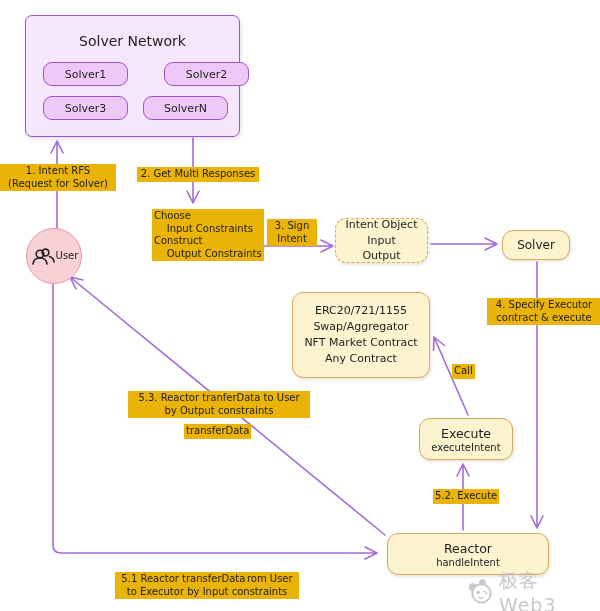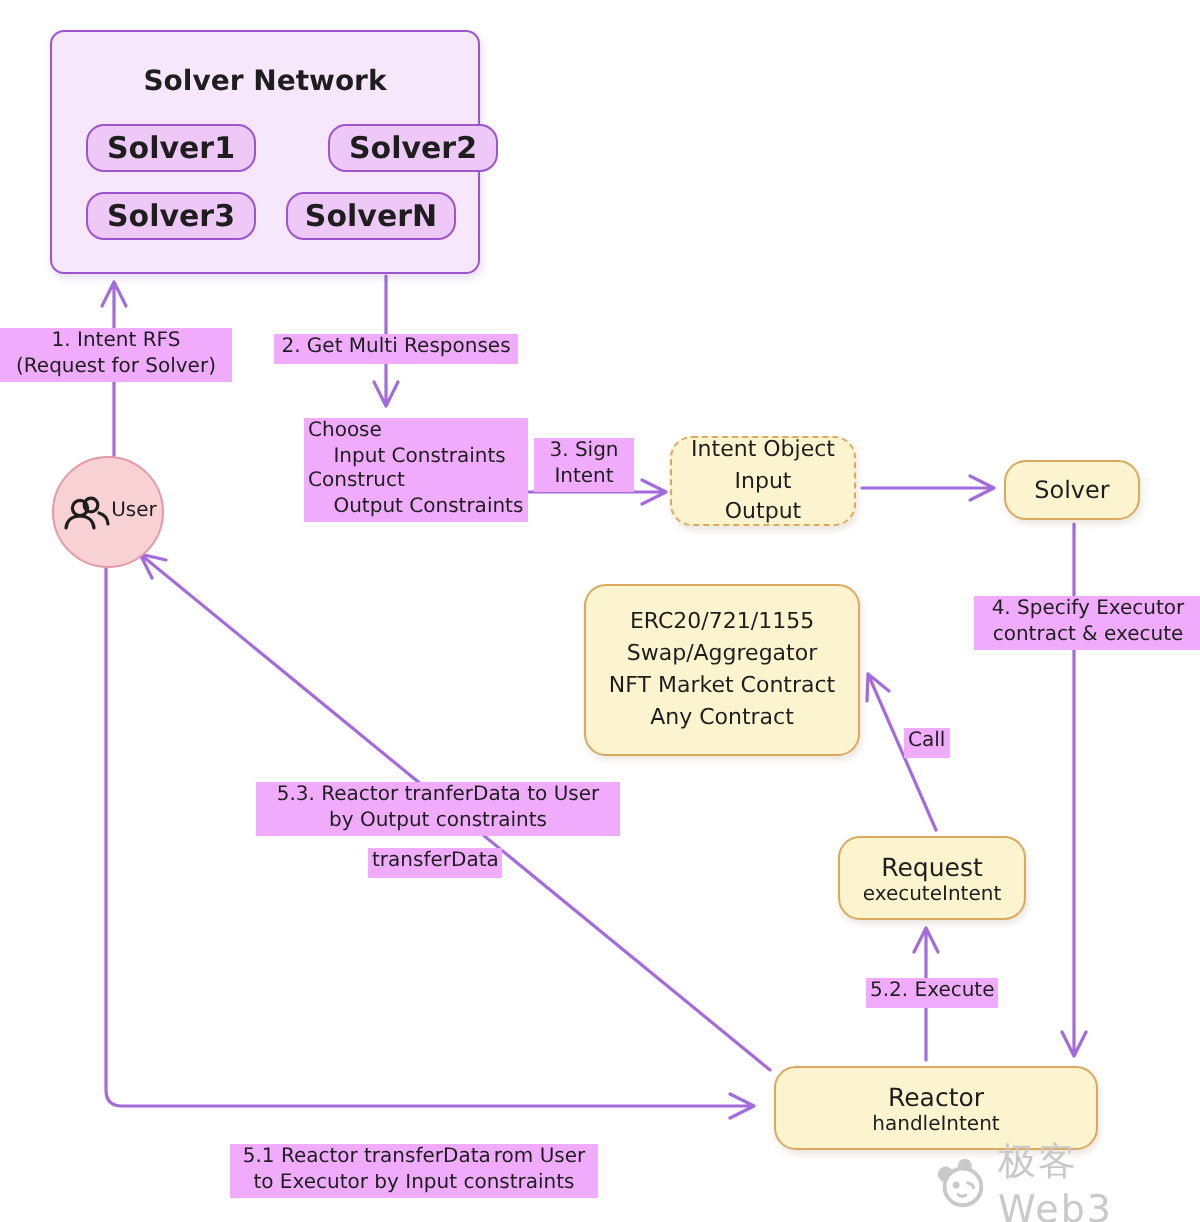--- a/index.html
+++ b/index.html
@@ -20,32 +20,32 @@
     font-family:"DejaVu Sans",sans-serif;color:var(--text);
   }
   .stage svg.wires{position:absolute;left:0;top:0;z-index:1;}
   .arrow{stroke:var(--arrow);fill:none;stroke-width:1.6;stroke-linecap:round;stroke-linejoin:round;}
 
   .box{position:absolute;z-index:2;box-sizing:border-box;display:flex;flex-direction:column;
        align-items:center;justify-content:center;text-align:center;
        box-shadow:1px 2px 3px rgba(120,90,40,.15);}
   .cream{background:var(--cream-fill);border:1.6px solid var(--cream-border);border-radius:11px;}
   .purple-outer{background:var(--purple-fill-light);border:1.7px solid var(--purple-border);
-       border-radius:7px;box-shadow:1px 2px 4px rgba(110,60,160,.18);font-weight:bold;}
+       border-radius:7px;box-shadow:1px 2px 4px rgba(110,60,160,.18);}
   .chip{position:absolute;box-sizing:border-box;background:var(--purple-fill-chip);
        border:1.5px solid var(--purple-border);border-radius:9px;display:flex;
-       align-items:center;justify-content:center;font-size:15px;}
+       align-items:center;justify-content:center;font-size:11px;}
   .net-title{position:absolute;left:0;right:0;top:17px;text-align:center;font-size:14px;}
 
   .user-badge{position:absolute;z-index:2;box-sizing:border-box;border-radius:50%;
        background:var(--user-fill);border:1.5px solid var(--user-border);
        display:flex;align-items:center;justify-content:center;}
   .user-badge .ulabel{font-size:10px;margin-top:-1px;}
 
-  .lbl{position:absolute;z-index:3;background:#f0abfc;font-size:10px;line-height:1.25;
+  .lbl{position:absolute;z-index:3;background:#eab308;font-size:10px;line-height:1.25;
        white-space:pre-line;padding:1px 2px;}
   .lbl.center{text-align:center;}
   .lbl.pre{white-space:pre;text-align:left;}
 
   .multiline{white-space:pre-line;line-height:1.45;font-size:11px;}
   .intent-box{line-height:1.4;font-size:11px;white-space:pre-line;border-style:dashed;}
   .solver-title{font-size:12px;}
   .node-title{font-size:12.5px;}
   .node-sub{font-size:10px;margin-top:1px;}
 
@@ -94,21 +94,21 @@
 Output</div>
 
   <div class="box cream solver-title" style="left:502px;top:230px;width:68px;height:30px;">Solver</div>
 
   <div class="box cream multiline" style="left:292px;top:292px;width:138px;height:86px;">ERC20/721/1155
 Swap/Aggregator
 NFT Market Contract
 Any Contract</div>
 
   <div class="box cream" style="left:419px;top:418px;width:94px;height:42px;">
-    <div class="node-title">Request</div>
+    <div class="node-title">Execute</div>
     <div class="node-sub">executeIntent</div>
   </div>
 
   <div class="box cream" style="left:387px;top:533px;width:162px;height:42px;">
     <div class="node-title">Reactor</div>
     <div class="node-sub">handleIntent</div>
   </div>
 
   <div class="lbl center" style="left:0px;top:164px;width:112px;">1. Intent RFS
 (Request for Solver)</div>

